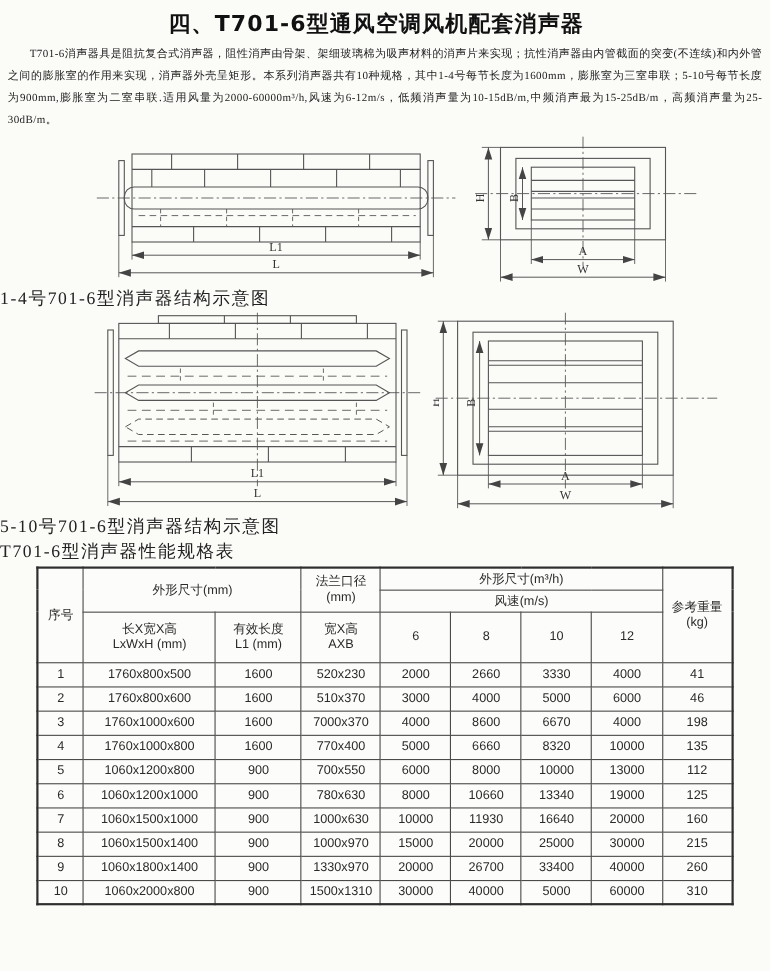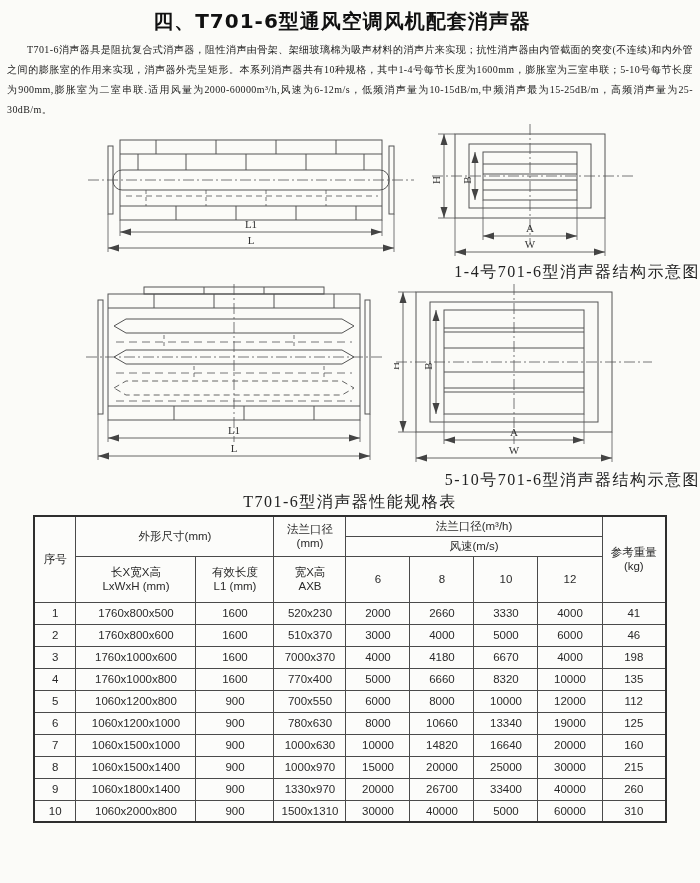--- a/index.html
+++ b/index.html
@@ -27,28 +27,27 @@
     line-height: 20px;
     text-align: justify;
     text-indent: 2em;
     letter-spacing: 0.4px;
     color: #1a1a1a;
   }
   .fig-row { display: flex; align-items: flex-start; }
   .fig1-row { margin: 4px 0 0 86px; }
   .fig2-row { margin: 2px 0 0 84px; }
   .fig-caption {
-    text-align: right;
+    text-align: left;
     font-size: 16px;
     letter-spacing: 1.5px;
     color: #222;
     height: 20px; line-height: 20px;
   }
   .table-title {
-    text-align: center;
     font-size: 16px;
     letter-spacing: 1.5px;
     color: #222;
     height: 20px; line-height: 20px;
     margin-top: 2px;
   }
   svg { display: block; }
   svg text {
     font-family: "Liberation Serif", serif;
     font-size: 11px;
@@ -291,21 +290,21 @@
     <col style="width:64px">
   </colgroup>
   <thead>
     <tr class="h1">
       <th rowspan="3">序号</th>
       <th colspan="2" rowspan="2">外形尺寸(mm)</th>
       <th rowspan="2">
         <div class="hline">法兰口径</div>
         <div class="hline">(mm)</div>
       </th>
-      <th colspan="4">法兰口径(m³/h)</th>
+      <th colspan="4">外形尺寸(m³/h)</th>
       <th rowspan="3">
         <div class="hline">参考重量</div>
         <div class="hline">(kg)</div>
       </th>
     </tr>
     <tr class="h2">
       <th colspan="4">风速(m/s)</th>
     </tr>
     <tr class="h3">
       <th>
@@ -348,21 +347,21 @@
         <td>5000</td>
         <td>6000</td>
         <td>46</td>
       </tr>
       <tr>
         <td>3</td>
         <td>1760x1000x600</td>
         <td>1600</td>
         <td>7000x370</td>
         <td>4000</td>
-        <td>4180</td>
+        <td>8600</td>
         <td>6670</td>
         <td>4000</td>
         <td>198</td>
       </tr>
       <tr>
         <td>4</td>
         <td>1760x1000x800</td>
         <td>1600</td>
         <td>770x400</td>
         <td>5000</td>
@@ -372,41 +371,41 @@
         <td>135</td>
       </tr>
       <tr>
         <td>5</td>
         <td>1060x1200x800</td>
         <td>900</td>
         <td>700x550</td>
         <td>6000</td>
         <td>8000</td>
         <td>10000</td>
-        <td>12000</td>
+        <td>13000</td>
         <td>112</td>
       </tr>
       <tr>
         <td>6</td>
         <td>1060x1200x1000</td>
         <td>900</td>
         <td>780x630</td>
         <td>8000</td>
         <td>10660</td>
         <td>13340</td>
         <td>19000</td>
         <td>125</td>
       </tr>
       <tr>
         <td>7</td>
         <td>1060x1500x1000</td>
         <td>900</td>
         <td>1000x630</td>
         <td>10000</td>
-        <td>14820</td>
+        <td>11930</td>
         <td>16640</td>
         <td>20000</td>
         <td>160</td>
       </tr>
       <tr>
         <td>8</td>
         <td>1060x1500x1400</td>
         <td>900</td>
         <td>1000x970</td>
         <td>15000</td>

